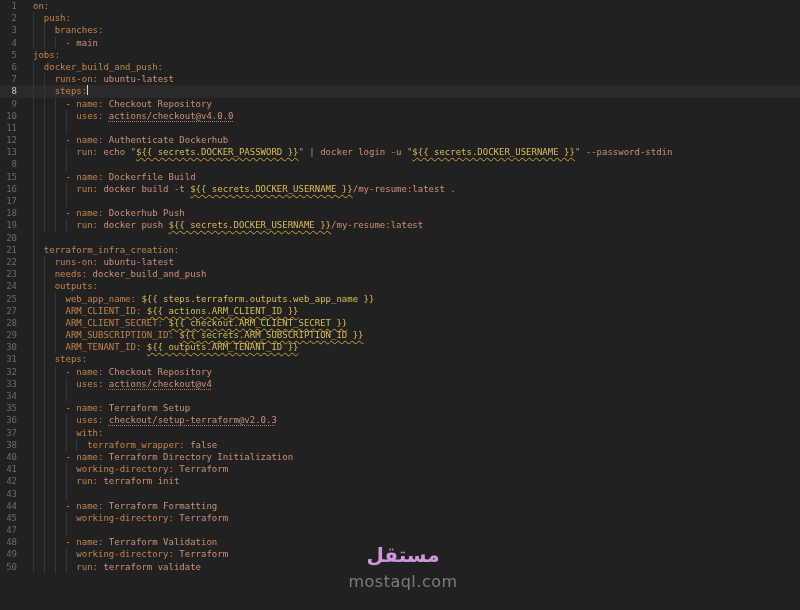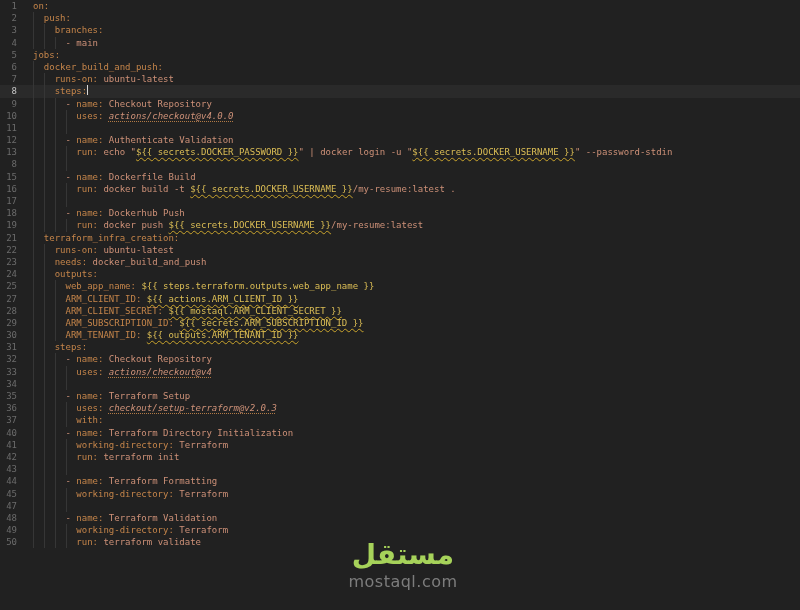--- a/index.html
+++ b/index.html
@@ -47,44 +47,43 @@
   .tok-squig {
     color: #dcbe55;
     text-decoration: underline wavy #c9a42c;
     text-decoration-thickness: 1px;
     text-underline-offset: 2px;
   }
   .tok-link  {
     color: #ce9178;
     text-decoration: underline dotted #b27a45;
     text-underline-offset: 2px;
-    font-style: italic;
   }
   .cursor {
     display: inline-block;
     width: 1.2px;
     height: 10px;
     background: #d8d8d8;
     vertical-align: -1px;
   }
   .watermark {
     position: absolute;
     left: 333px;
     top: 538px;
     width: 140px;
     text-align: center;
     pointer-events: none;
     opacity: 0.85;
   }
   .wm-ar {
     font-family: "DejaVu Sans", sans-serif;
     font-weight: bold;
-    font-size: 28px;
+    font-size: 20px;
     line-height: 34px;
-    color: #bef264;
+    color: #f0abfc;
     direction: rtl;
   }
   .wm-domain {
     font-family: "DejaVu Sans", sans-serif;
     font-size: 16px;
     line-height: 19px;
     color: #8d8d8d;
     letter-spacing: 0.5px;
   }
 </style>
@@ -97,44 +96,46 @@
       <div class="line"><span class="ln">2</span><span class="code"><span class="indent" style="width: 2ch;"></span><span class="tok-key">push:</span></span></div>
       <div class="line"><span class="ln">3</span><span class="code"><span class="indent" style="width: 4ch;"></span><span class="tok-key">branches:</span></span></div>
       <div class="line"><span class="ln">4</span><span class="code"><span class="indent" style="width: 6ch;"></span><span class="tok-val">- main</span></span></div>
       <div class="line"><span class="ln">5</span><span class="code"><span class="tok-key">jobs:</span></span></div>
       <div class="line"><span class="ln">6</span><span class="code"><span class="indent" style="width: 2ch;"></span><span class="tok-key">docker_build_and_push:</span></span></div>
       <div class="line"><span class="ln">7</span><span class="code"><span class="indent" style="width: 4ch;"></span><span class="tok-key">runs-on:</span><span class="tok-val"> ubuntu-latest</span></span></div>
       <div class="line active"><span class="ln">8</span><span class="code"><span class="indent" style="width: 4ch;"></span><span class="tok-key">steps:</span><span class="cursor"></span></span></div>
       <div class="line"><span class="ln">9</span><span class="code"><span class="indent" style="width: 6ch;"></span><span class="tok-val">- </span><span class="tok-key">name:</span><span class="tok-val"> Checkout Repository</span></span></div>
       <div class="line"><span class="ln">10</span><span class="code"><span class="indent" style="width: 8ch;"></span><span class="tok-key">uses:</span><span class="tok-val"> </span><span class="tok-link">actions/checkout@v4.0.0</span></span></div>
       <div class="line"><span class="ln">11</span><span class="code"><span class="indent" style="width: 8ch;"></span></span></div>
-      <div class="line"><span class="ln">12</span><span class="code"><span class="indent" style="width: 6ch;"></span><span class="tok-val">- </span><span class="tok-key">name:</span><span class="tok-val"> Authenticate Validation</span></span></div>
+      <div class="line"><span class="ln">12</span><span class="code"><span class="indent" style="width: 6ch;"></span><span class="tok-val">- </span><span class="tok-key">name:</span><span class="tok-val"> Authenticate Dockerhub</span></span></div>
       <div class="line"><span class="ln">13</span><span class="code"><span class="indent" style="width: 8ch;"></span><span class="tok-key">run:</span><span class="tok-val"> echo "</span><span class="tok-squig">${{ secrets.DOCKER_PASSWORD }}</span><span class="tok-val">" | docker login -u "</span><span class="tok-squig">${{ secrets.DOCKER_USERNAME }}</span><span class="tok-val">" --password-stdin</span></span></div>
       <div class="line"><span class="ln">8</span><span class="code"><span class="indent" style="width: 8ch;"></span></span></div>
       <div class="line"><span class="ln">15</span><span class="code"><span class="indent" style="width: 6ch;"></span><span class="tok-val">- </span><span class="tok-key">name:</span><span class="tok-val"> Dockerfile Build</span></span></div>
       <div class="line"><span class="ln">16</span><span class="code"><span class="indent" style="width: 8ch;"></span><span class="tok-key">run:</span><span class="tok-val"> docker build -t </span><span class="tok-squig">${{ secrets.DOCKER_USERNAME }}</span><span class="tok-val">/my-resume:latest .</span></span></div>
       <div class="line"><span class="ln">17</span><span class="code"><span class="indent" style="width: 8ch;"></span></span></div>
       <div class="line"><span class="ln">18</span><span class="code"><span class="indent" style="width: 6ch;"></span><span class="tok-val">- </span><span class="tok-key">name:</span><span class="tok-val"> Dockerhub Push</span></span></div>
       <div class="line"><span class="ln">19</span><span class="code"><span class="indent" style="width: 8ch;"></span><span class="tok-key">run:</span><span class="tok-val"> docker push </span><span class="tok-squig">${{ secrets.DOCKER_USERNAME }}</span><span class="tok-val">/my-resume:latest</span></span></div>
+      <div class="line"><span class="ln">20</span><span class="code"><span class="indent" style="width: 2ch;"></span></span></div>
       <div class="line"><span class="ln">21</span><span class="code"><span class="indent" style="width: 2ch;"></span><span class="tok-key">terraform_infra_creation:</span></span></div>
       <div class="line"><span class="ln">22</span><span class="code"><span class="indent" style="width: 4ch;"></span><span class="tok-key">runs-on:</span><span class="tok-val"> ubuntu-latest</span></span></div>
       <div class="line"><span class="ln">23</span><span class="code"><span class="indent" style="width: 4ch;"></span><span class="tok-key">needs:</span><span class="tok-val"> docker_build_and_push</span></span></div>
       <div class="line"><span class="ln">24</span><span class="code"><span class="indent" style="width: 4ch;"></span><span class="tok-key">outputs:</span></span></div>
       <div class="line"><span class="ln">25</span><span class="code"><span class="indent" style="width: 6ch;"></span><span class="tok-key">web_app_name:</span><span class="tok-val"> </span><span class="tok-expr">${{ steps.terraform.outputs.web_app_name }}</span></span></div>
       <div class="line"><span class="ln">27</span><span class="code"><span class="indent" style="width: 6ch;"></span><span class="tok-key">ARM_CLIENT_ID:</span><span class="tok-val"> </span><span class="tok-squig">${{ actions.ARM_CLIENT_ID }}</span></span></div>
-      <div class="line"><span class="ln">28</span><span class="code"><span class="indent" style="width: 6ch;"></span><span class="tok-key">ARM_CLIENT_SECRET:</span><span class="tok-val"> </span><span class="tok-squig">${{ mostaql.ARM_CLIENT_SECRET }}</span></span></div>
+      <div class="line"><span class="ln">28</span><span class="code"><span class="indent" style="width: 6ch;"></span><span class="tok-key">ARM_CLIENT_SECRET:</span><span class="tok-val"> </span><span class="tok-squig">${{ checkout.ARM_CLIENT_SECRET }}</span></span></div>
       <div class="line"><span class="ln">29</span><span class="code"><span class="indent" style="width: 6ch;"></span><span class="tok-key">ARM_SUBSCRIPTION_ID:</span><span class="tok-val"> </span><span class="tok-squig">${{ secrets.ARM_SUBSCRIPTION_ID }}</span></span></div>
       <div class="line"><span class="ln">30</span><span class="code"><span class="indent" style="width: 6ch;"></span><span class="tok-key">ARM_TENANT_ID:</span><span class="tok-val"> </span><span class="tok-squig">${{ outputs.ARM_TENANT_ID }}</span></span></div>
       <div class="line"><span class="ln">31</span><span class="code"><span class="indent" style="width: 4ch;"></span><span class="tok-key">steps:</span></span></div>
       <div class="line"><span class="ln">32</span><span class="code"><span class="indent" style="width: 6ch;"></span><span class="tok-val">- </span><span class="tok-key">name:</span><span class="tok-val"> Checkout Repository</span></span></div>
       <div class="line"><span class="ln">33</span><span class="code"><span class="indent" style="width: 8ch;"></span><span class="tok-key">uses:</span><span class="tok-val"> </span><span class="tok-link">actions/checkout@v4</span></span></div>
       <div class="line"><span class="ln">34</span><span class="code"><span class="indent" style="width: 8ch;"></span></span></div>
       <div class="line"><span class="ln">35</span><span class="code"><span class="indent" style="width: 6ch;"></span><span class="tok-val">- </span><span class="tok-key">name:</span><span class="tok-val"> Terraform Setup</span></span></div>
       <div class="line"><span class="ln">36</span><span class="code"><span class="indent" style="width: 8ch;"></span><span class="tok-key">uses:</span><span class="tok-val"> </span><span class="tok-link">checkout/setup-terraform@v2.0.3</span></span></div>
       <div class="line"><span class="ln">37</span><span class="code"><span class="indent" style="width: 8ch;"></span><span class="tok-key">with:</span></span></div>
+      <div class="line"><span class="ln">38</span><span class="code"><span class="indent" style="width: 10ch;"></span><span class="tok-key">terraform_wrapper:</span><span class="tok-val"> false</span></span></div>
       <div class="line"><span class="ln">40</span><span class="code"><span class="indent" style="width: 6ch;"></span><span class="tok-val">- </span><span class="tok-key">name:</span><span class="tok-val"> Terraform Directory Initialization</span></span></div>
       <div class="line"><span class="ln">41</span><span class="code"><span class="indent" style="width: 8ch;"></span><span class="tok-key">working-directory:</span><span class="tok-val"> Terraform</span></span></div>
       <div class="line"><span class="ln">42</span><span class="code"><span class="indent" style="width: 8ch;"></span><span class="tok-key">run:</span><span class="tok-val"> terraform init</span></span></div>
       <div class="line"><span class="ln">43</span><span class="code"><span class="indent" style="width: 8ch;"></span></span></div>
       <div class="line"><span class="ln">44</span><span class="code"><span class="indent" style="width: 6ch;"></span><span class="tok-val">- </span><span class="tok-key">name:</span><span class="tok-val"> Terraform Formatting</span></span></div>
       <div class="line"><span class="ln">45</span><span class="code"><span class="indent" style="width: 8ch;"></span><span class="tok-key">working-directory:</span><span class="tok-val"> Terraform</span></span></div>
       <div class="line"><span class="ln">47</span><span class="code"><span class="indent" style="width: 8ch;"></span></span></div>
       <div class="line"><span class="ln">48</span><span class="code"><span class="indent" style="width: 6ch;"></span><span class="tok-val">- </span><span class="tok-key">name:</span><span class="tok-val"> Terraform Validation</span></span></div>
       <div class="line"><span class="ln">49</span><span class="code"><span class="indent" style="width: 8ch;"></span><span class="tok-key">working-directory:</span><span class="tok-val"> Terraform</span></span></div>
       <div class="line"><span class="ln">50</span><span class="code"><span class="indent" style="width: 8ch;"></span><span class="tok-key">run:</span><span class="tok-val"> terraform validate</span></span></div>

